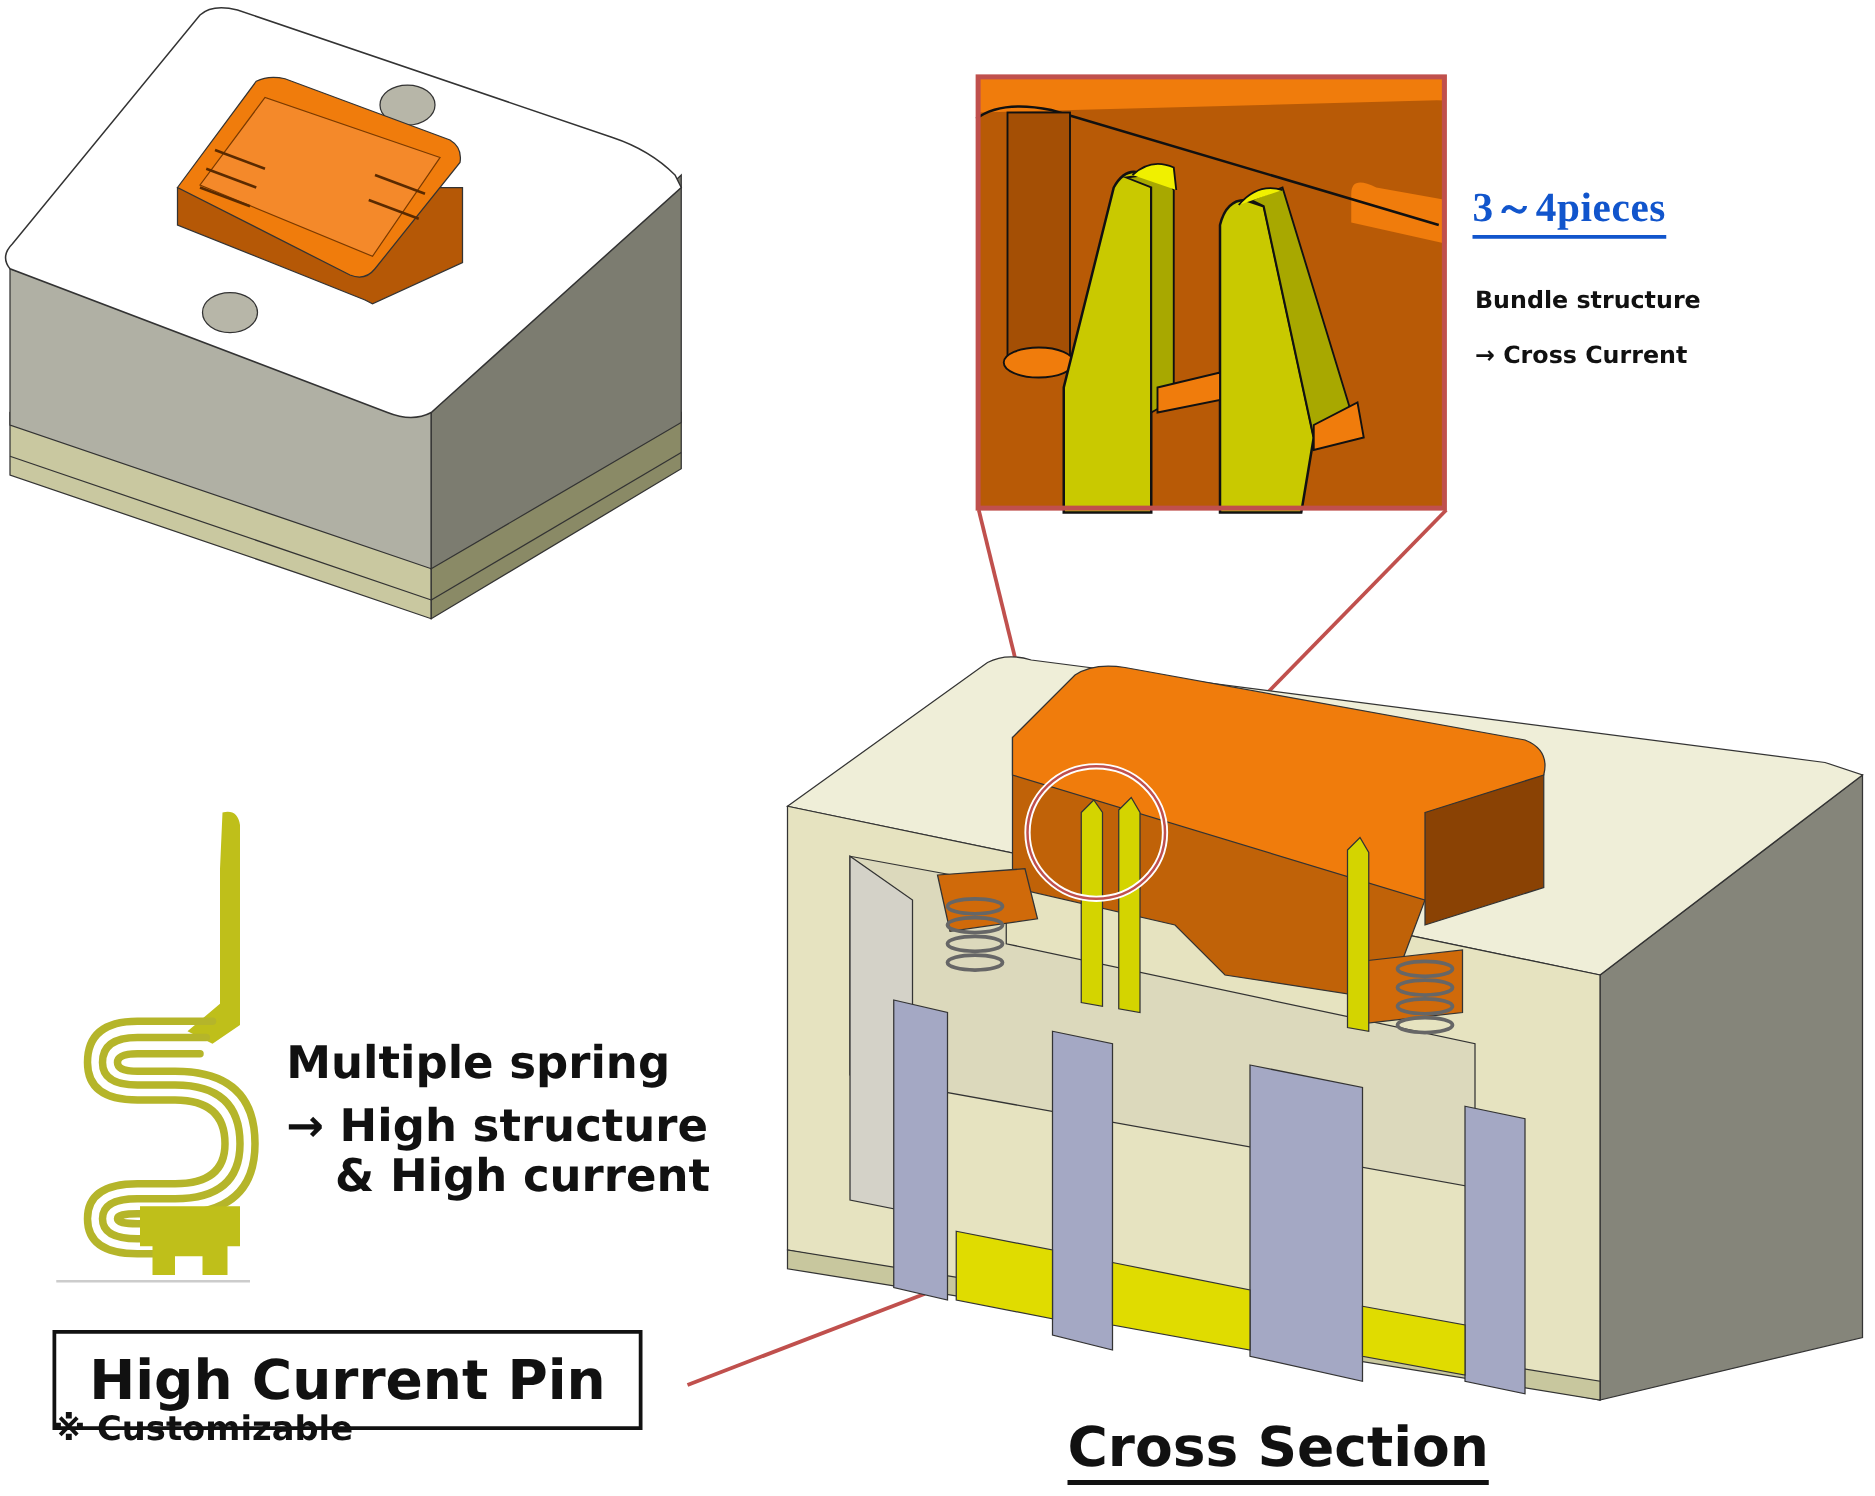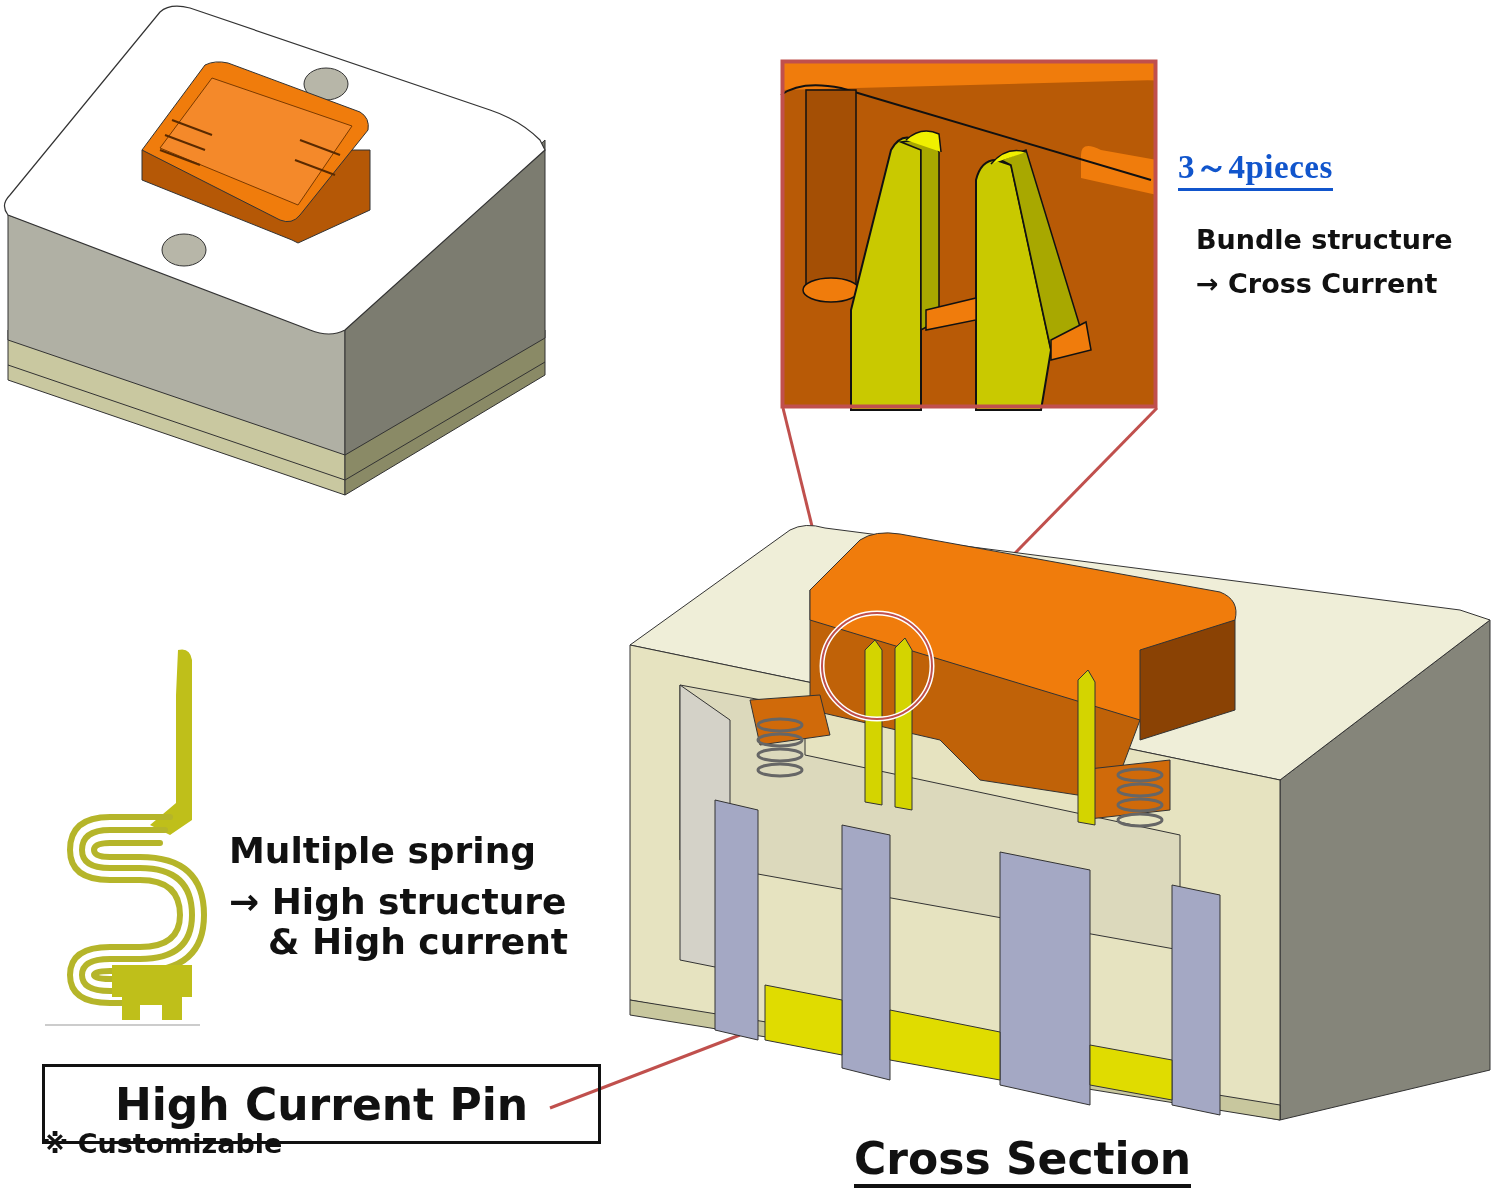--- a/index.html
+++ b/index.html
@@ -1,23 +1,23 @@
 <!DOCTYPE html>
 <html><head>
 <meta charset="utf-8">
 <style>
   html,body{margin:0;padding:0;background:#ffffff;}
   body{width:1500px;height:1197px;position:relative;overflow:hidden;font-family:"DejaVu Sans","Liberation Sans",sans-serif;}
   .abs{position:absolute;}
   svg{position:absolute;overflow:visible;}
   .txt{position:absolute;font-weight:bold;color:#111;white-space:nowrap;font-family:"DejaVu Sans","Liberation Sans",sans-serif;}
   .note-title{left:1178px;top:148px;font-size:33px;color:#1155cc;border-bottom:3px solid #1155cc;padding-bottom:2px;line-height:38px;letter-spacing:0.5px;font-family:Liberation Serif, serif;}
-  .note-line{font-size:27px;line-height:44px;left:1180px;margin-left:16px;}
+  .note-line{font-size:19px;line-height:44px;left:1180px;}
   .spring-line{font-size:36px;line-height:44px;}
-  .pin-box{left:42px;top:1064px;width:559px;height:80px;border:3px solid #111;box-sizing:border-box;display:flex;align-items:center;justify-content:center;font-size:44px;font-weight:bold;color:#111;}
+  .pin-box{left:42px;top:1064px;width:472px;height:80px;border:3px solid #111;box-sizing:border-box;display:flex;align-items:center;justify-content:center;font-size:44px;font-weight:bold;color:#111;}
   .custom{left:42px;top:1128px;font-size:27px;}
   .cross{left:838px;top:1134px;font-size:44px;border-bottom:4px solid #111;line-height:50px;padding-bottom:0px;margin-left:16px;}
 </style>
 </head>
 <body>
 
 <svg width="560" height="510" style="left:0;top:0" viewBox="0 0 560 510">
 
   <path d="M8,330 L8,380 L345,495 L345,445 Z" fill="#c9c8a0" stroke="#333" stroke-width="1"></path>
   <path d="M345,445 L345,495 L545,375 L545,330 Z" fill="#8a8a66" stroke="#333" stroke-width="1"></path>

